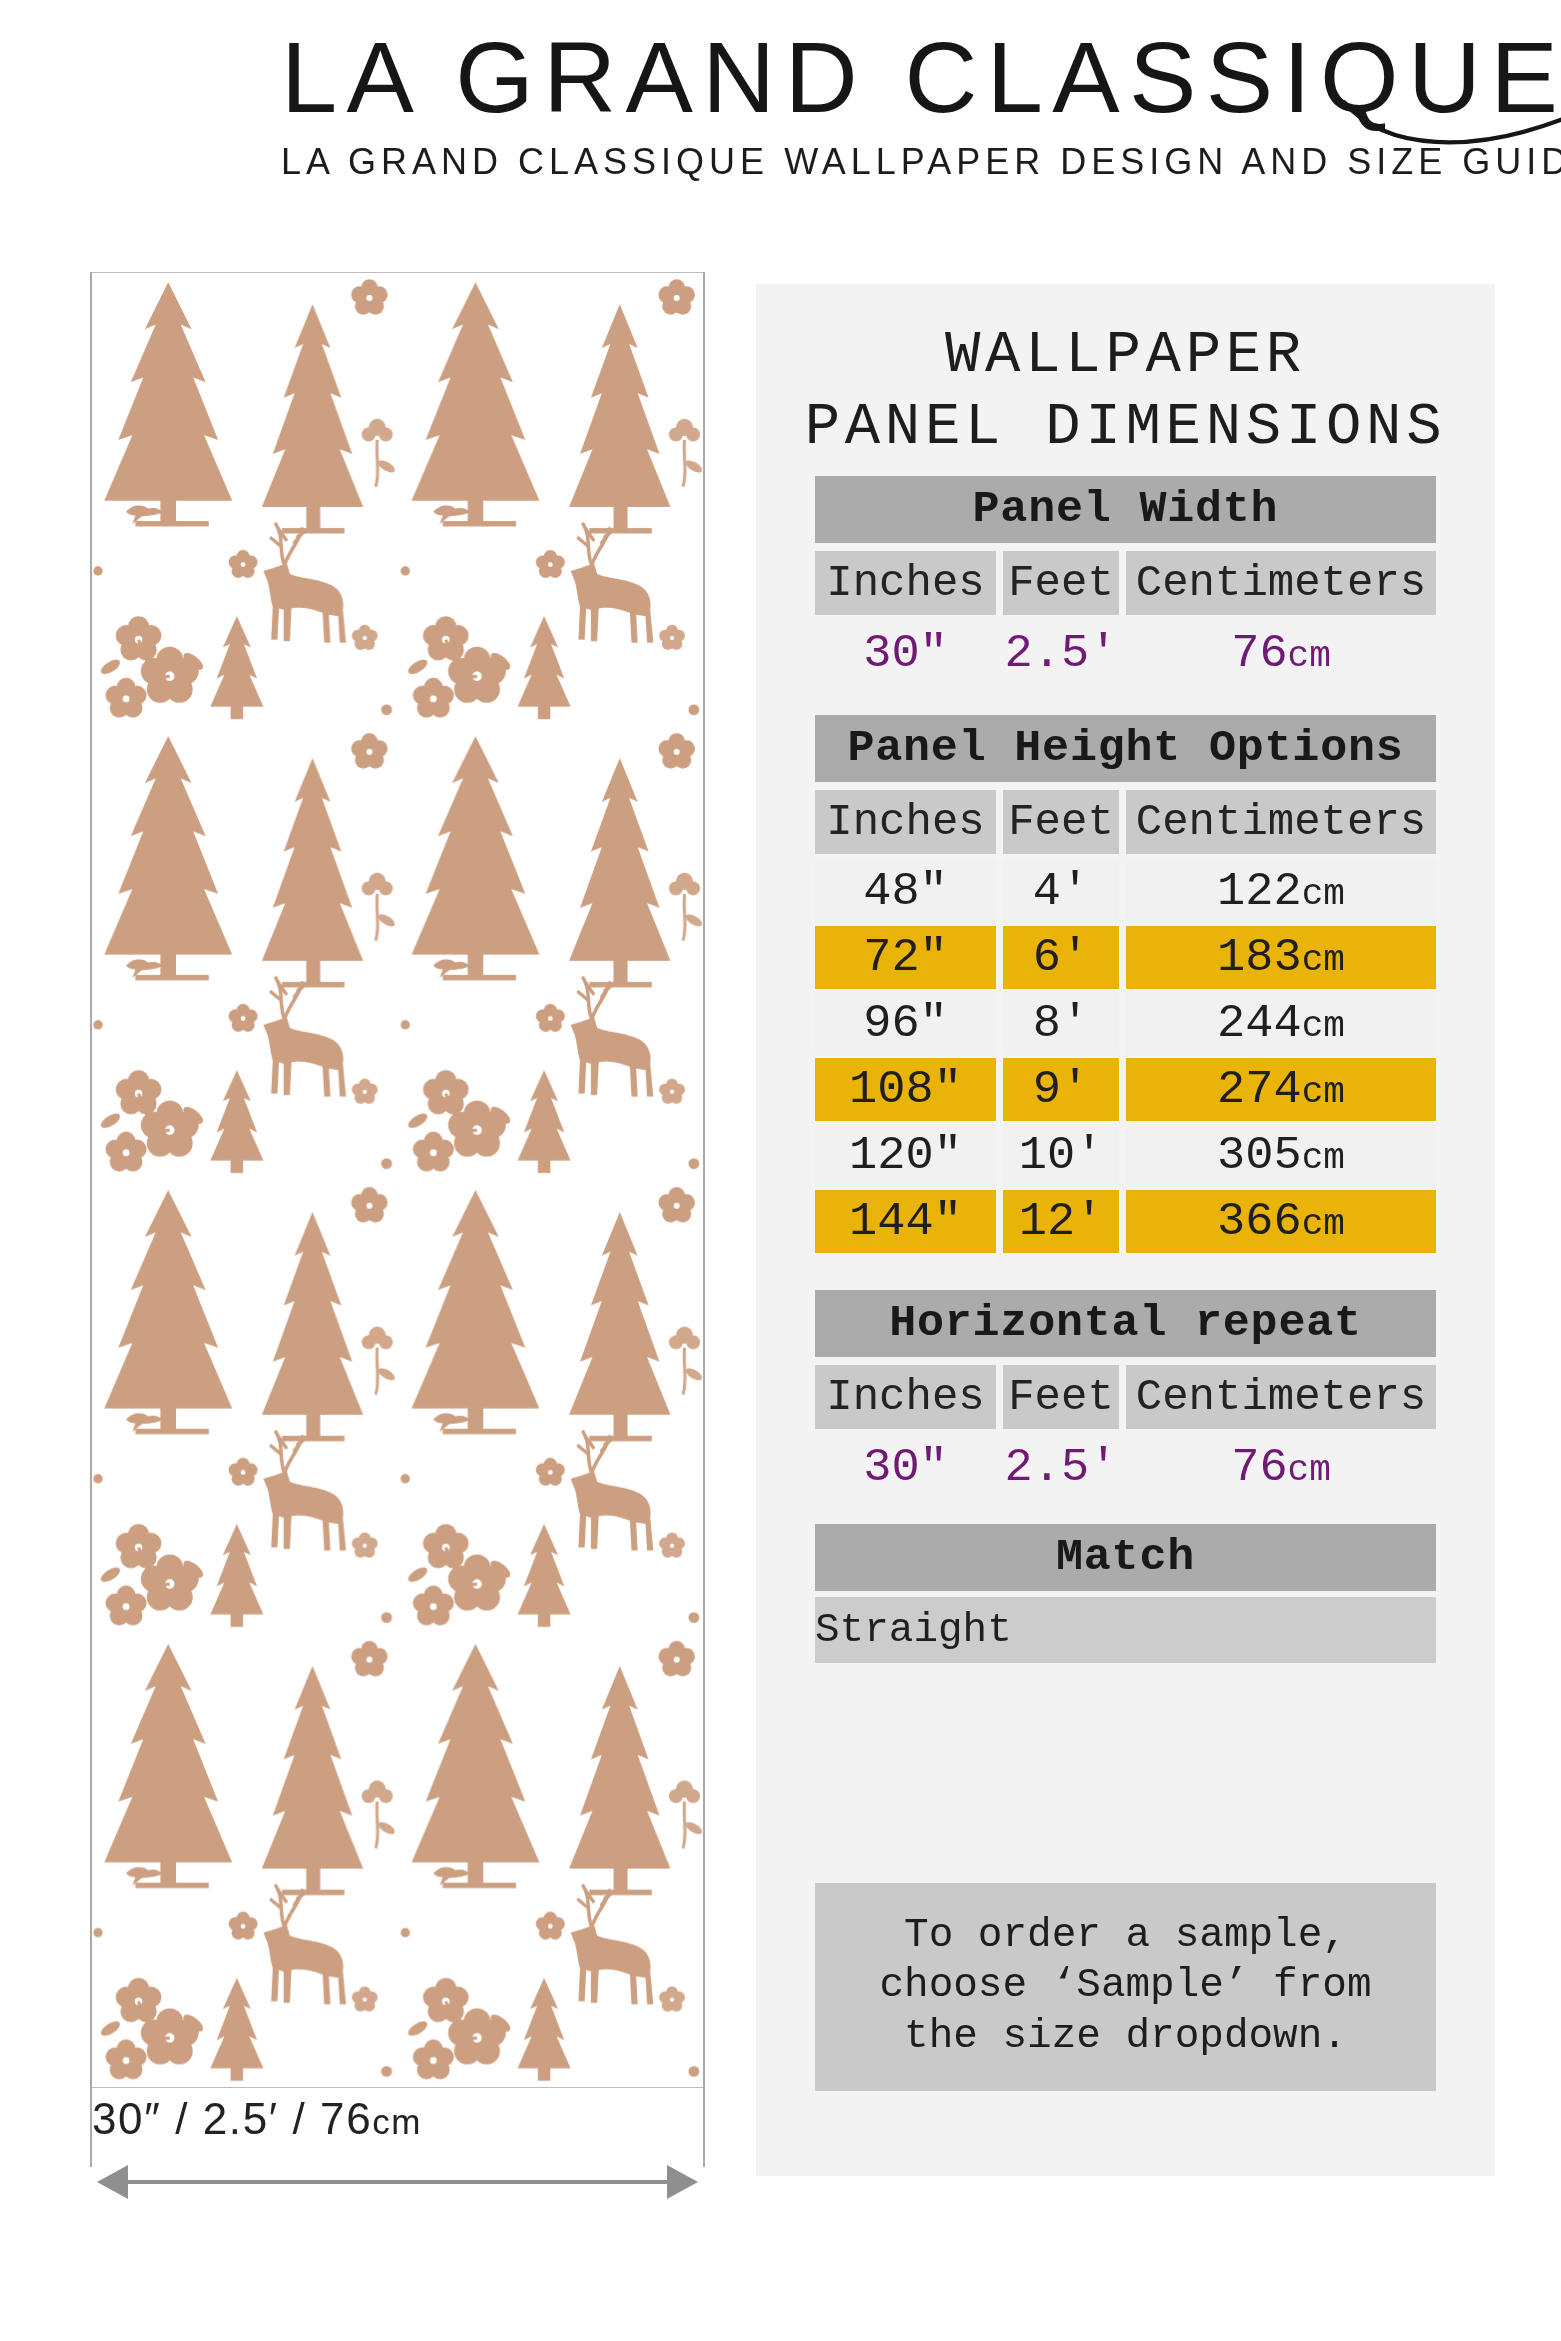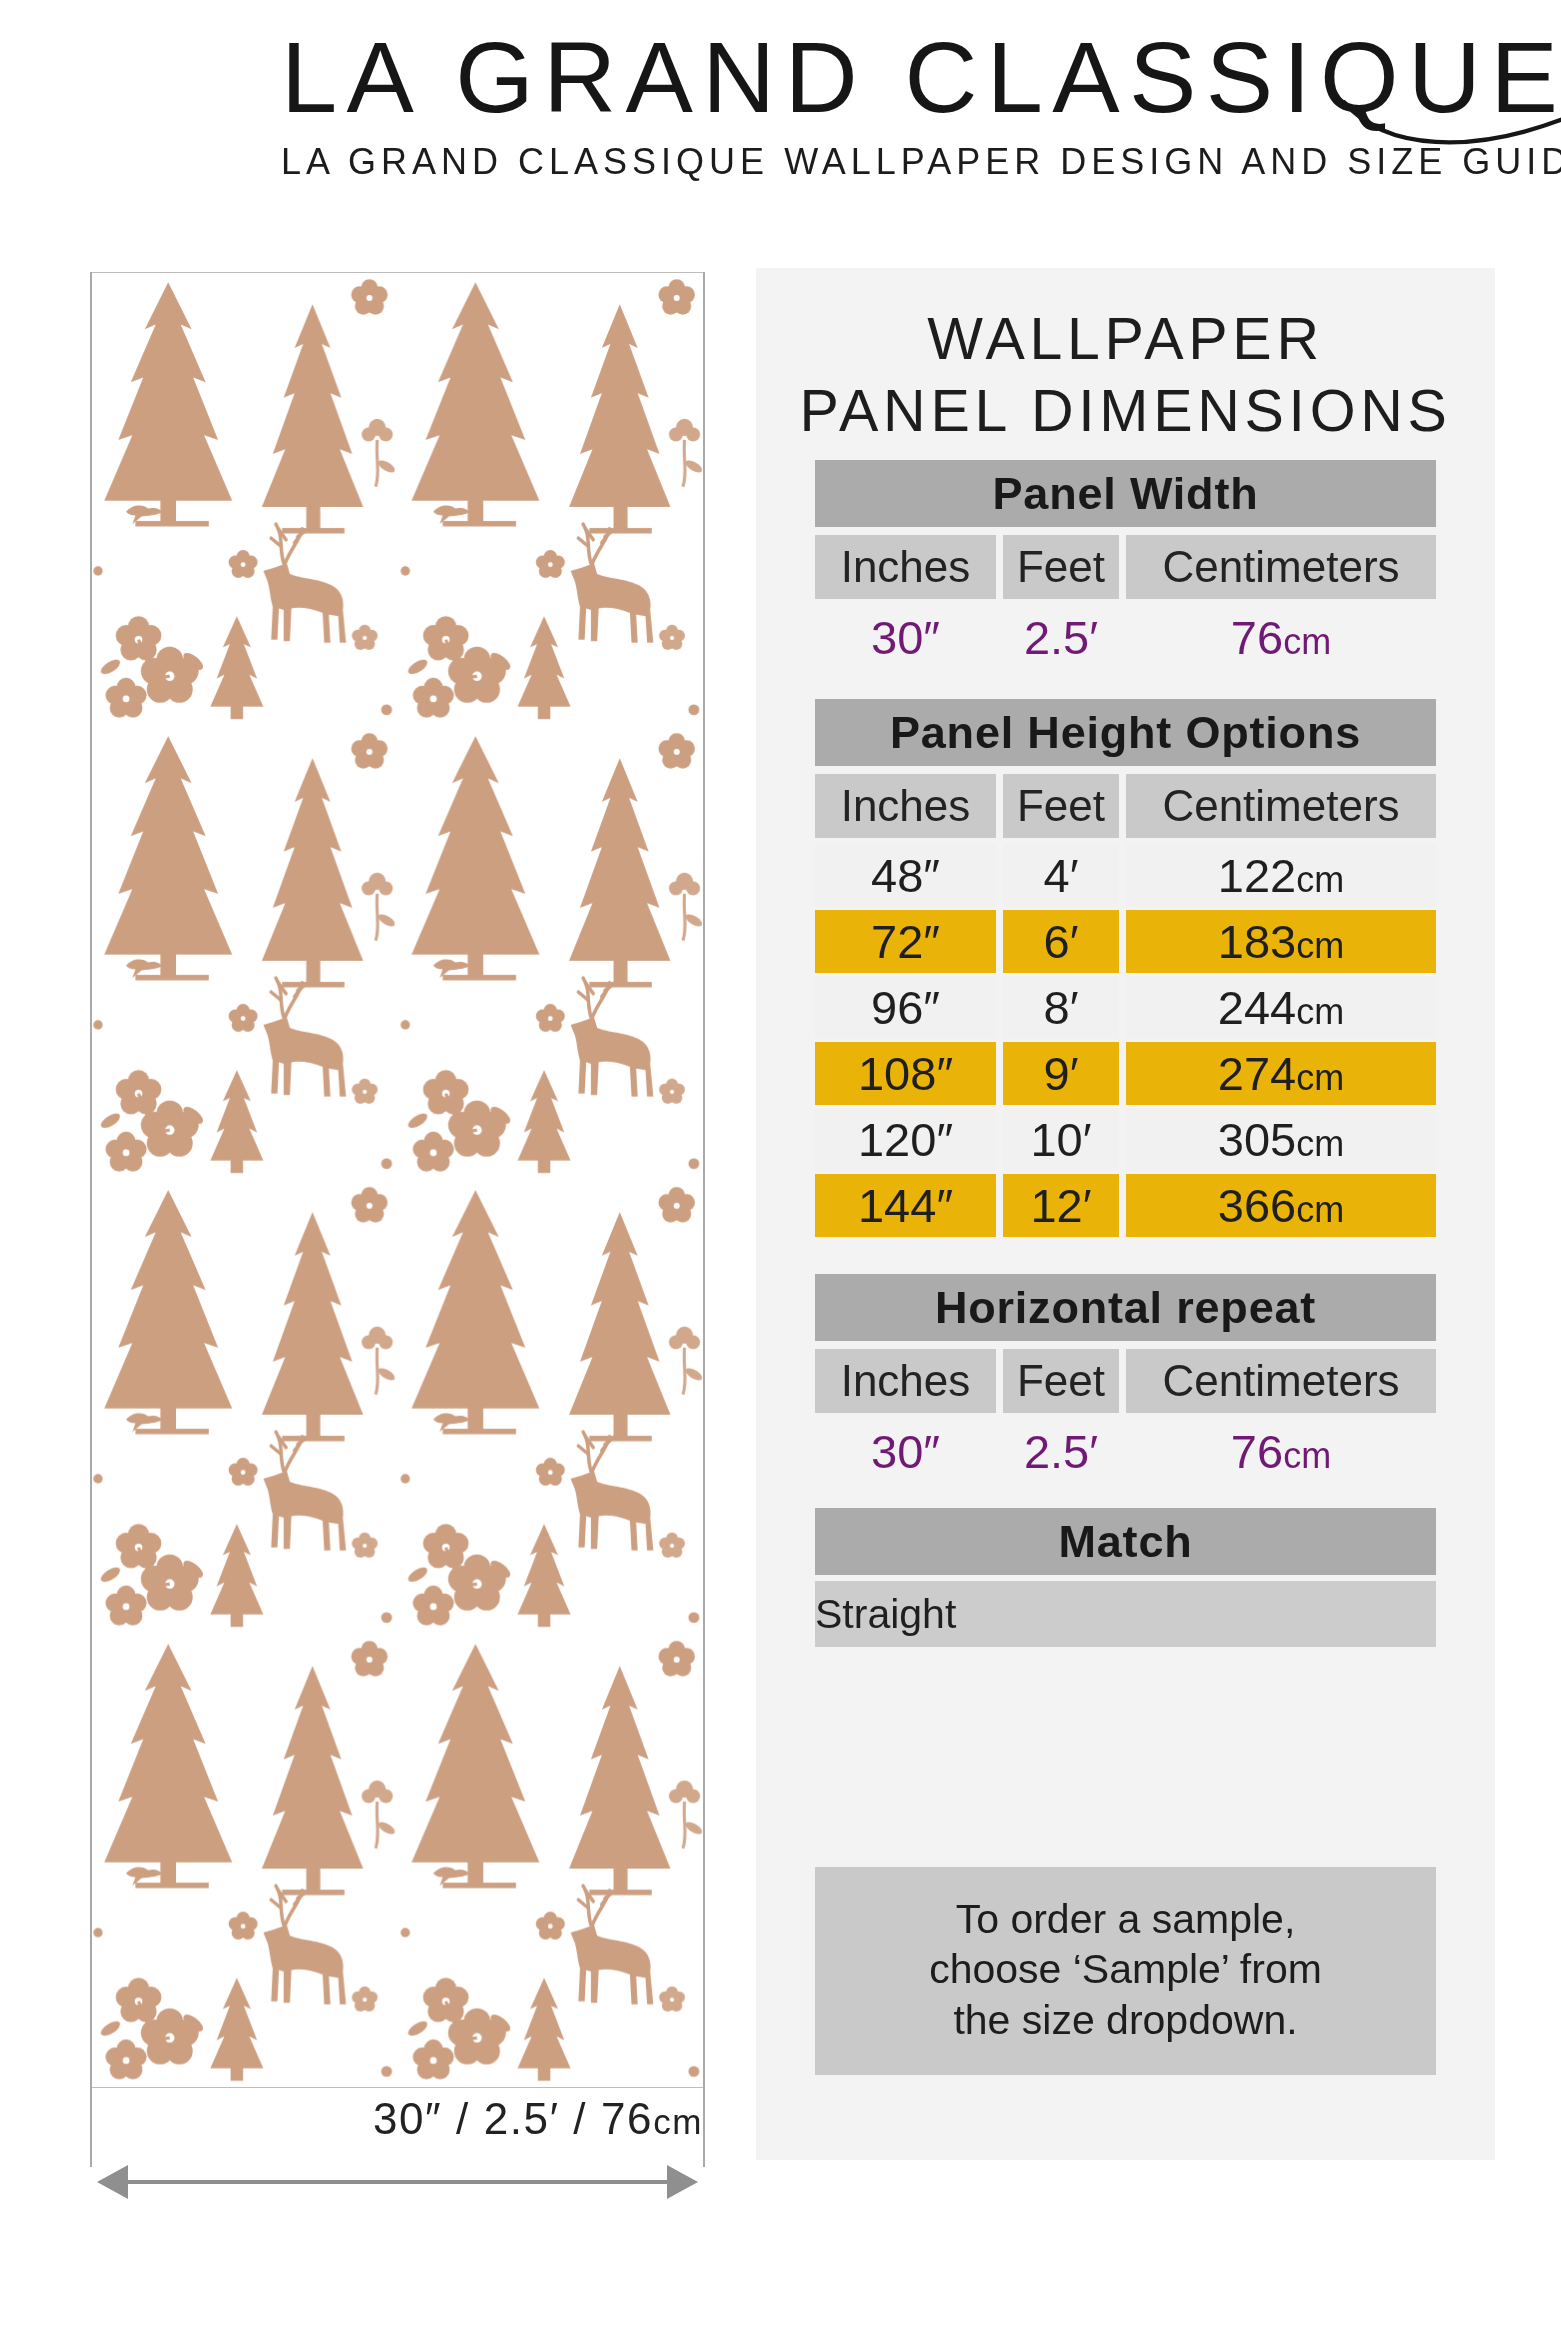--- a/index.html
+++ b/index.html
@@ -12,32 +12,32 @@
     color:#161616;letter-spacing:9.4px;line-height:1.1;white-space:nowrap;}
   .brand-swash{position:absolute;right:-7.8px;bottom:-26.5px;}
   .brand-subtitle{margin-top:7.8px;font-size:36px;font-weight:300;color:#1c1c1c;
     letter-spacing:5px;white-space:nowrap;}
 
   
   .panel-preview{position:absolute;left:90px;top:272px;width:615px;height:1895px;
     border-left:2.3px solid #a9a9a9;border-right:2.3px solid #a9a9a9;box-sizing:border-box;background:#fff;}
   .pattern-area{width:100%;height:1816px;border-top:1.6px solid #bcbcbc;border-bottom:1.6px solid #bcbcbc;
     box-sizing:border-box;overflow:hidden;}
-  .dim-label{margin-top:6.2px;text-align:right;font-size:44px;color:#222;letter-spacing:1.6px;}
+  .dim-label{margin-top:6.2px;text-align:left;font-size:44px;color:#222;letter-spacing:1.6px;}
   .dim-label .cm{font-size:35px;}
   .arrow-wrap{position:relative;margin:20px 4.7px 0 4.7px;height:36px;}
   .arrow-line{position:absolute;left:14px;right:14px;top:15.6px;height:4.7px;background:#8f8f8f;}
   .arrow-head{position:absolute;top:0.8px;width:0;height:0;border-top:17px solid transparent;
     border-bottom:17px solid transparent;}
   .arrow-head.left{left:0;border-right:31px solid #8f8f8f;}
   .arrow-head.right{right:0;border-left:31px solid #8f8f8f;}
 
   
-  .spec-panel{position:absolute;left:756px;top:268px;width:739px;height:1892px;
-    background:#f3f3f3;box-sizing:border-box;}
+  .spec-panel{position:absolute;left:756px;top:284px;width:739px;height:1892px;
+    background:#f3f3f3;box-sizing:border-box;font-family:Liberation Mono, monospace;}
   .spec-title{margin-top:36px;text-align:center;font-size:59px;font-weight:400;color:#1d1d1d;
     letter-spacing:4.7px;line-height:1.22;}
   .tables{width:621px;margin:12.5px auto 0 auto;}
   .bar{height:67px;line-height:67px;background:#ababab;text-align:center;
     font-size:45px;font-weight:bold;color:#191919;letter-spacing:0.8px;}
   .bar.mt{margin-top:30px;}
   .bar.mt-lg{margin-top:37px;}
   .bar.mt-md{margin-top:25px;}
   .cols{display:flex;gap:7px;margin-top:7.8px;align-items:flex-end;}
   .col-cell{background:#c9c9c9;height:64px;line-height:64px;text-align:center;

